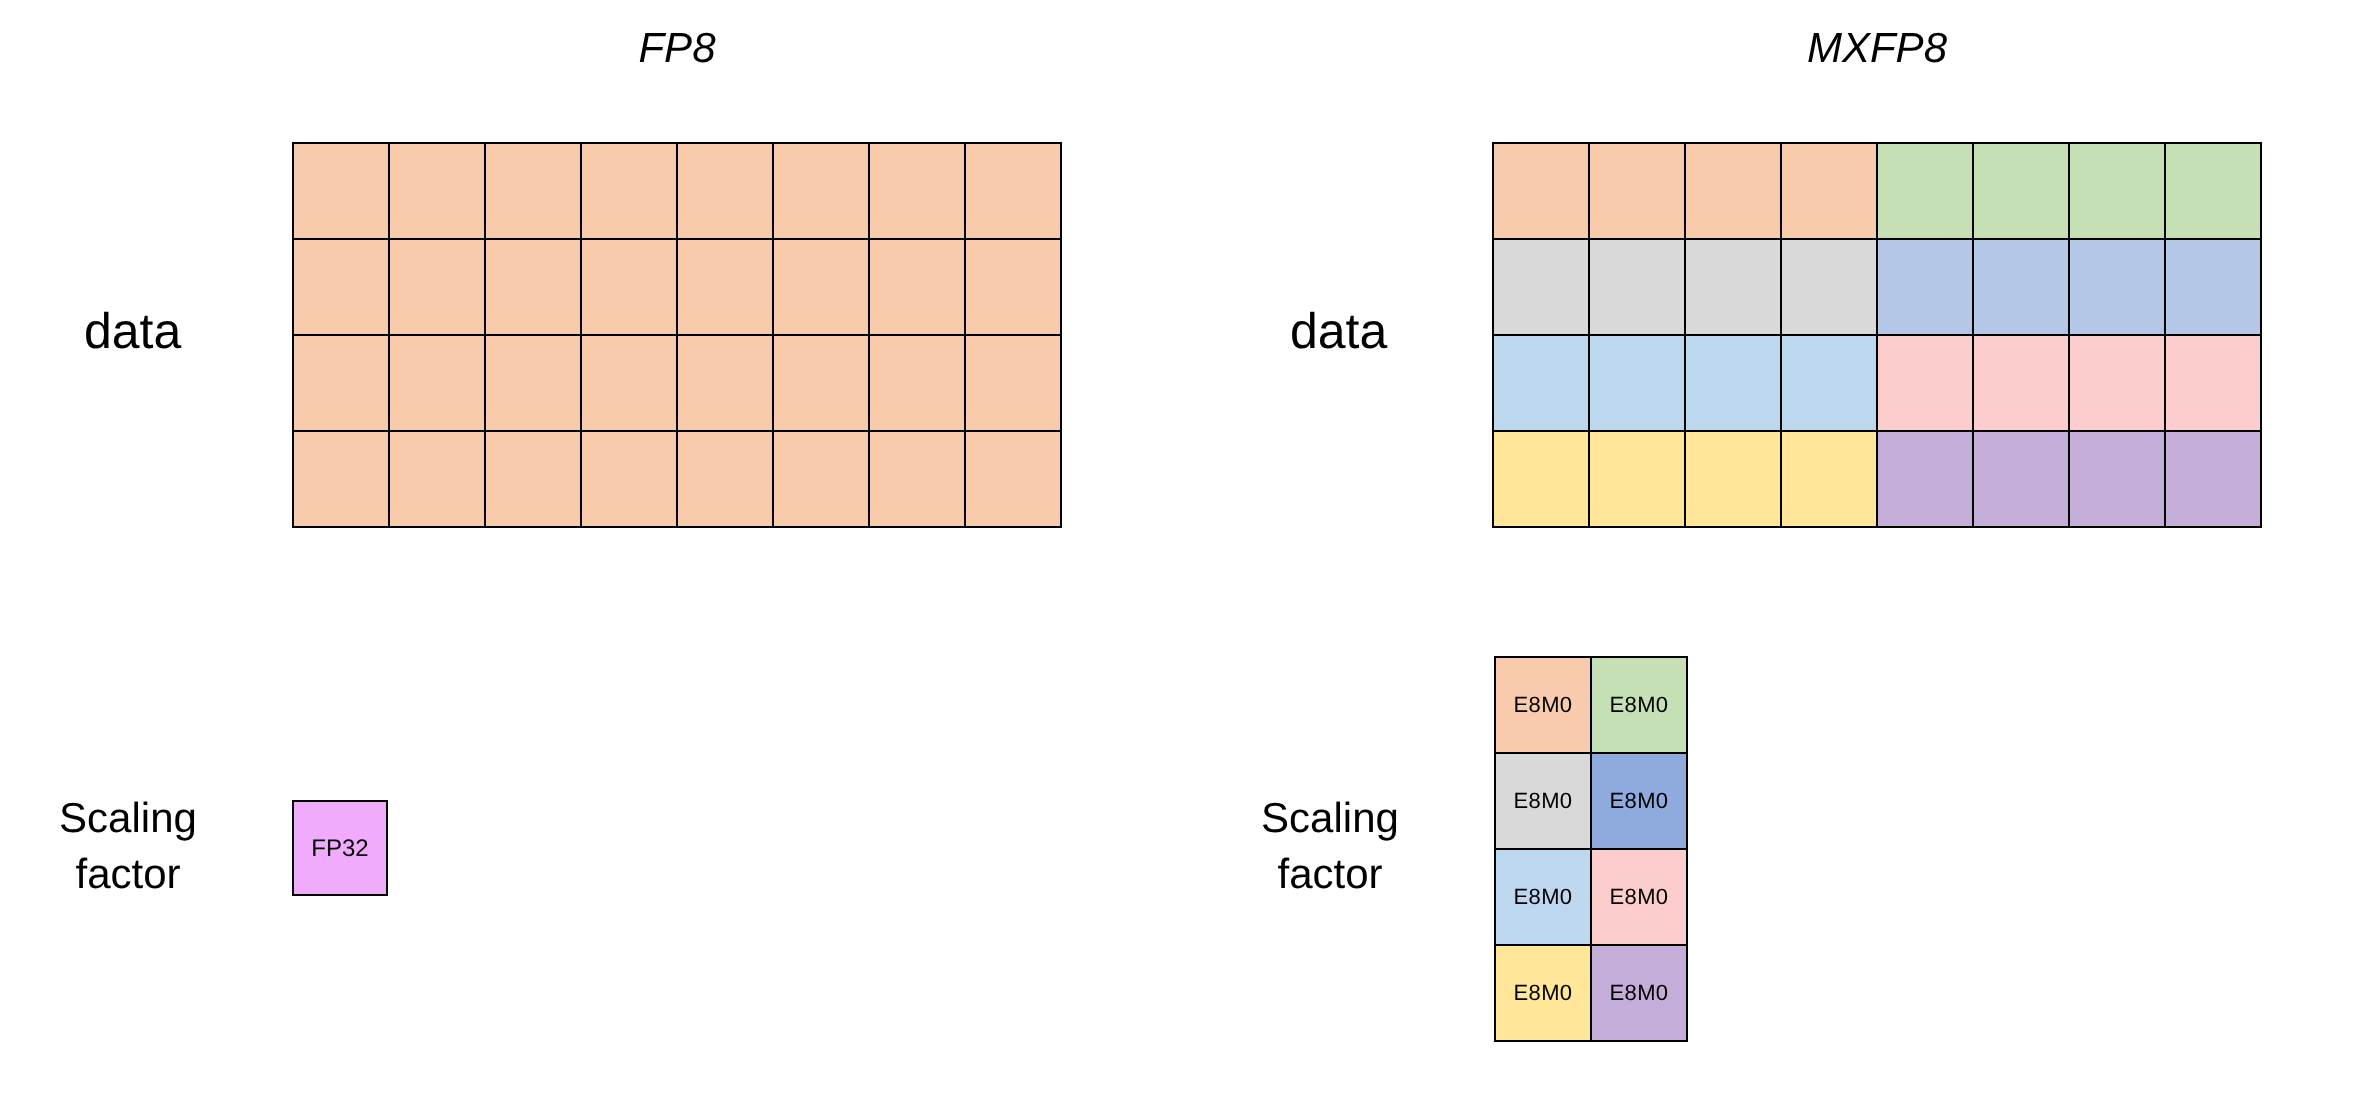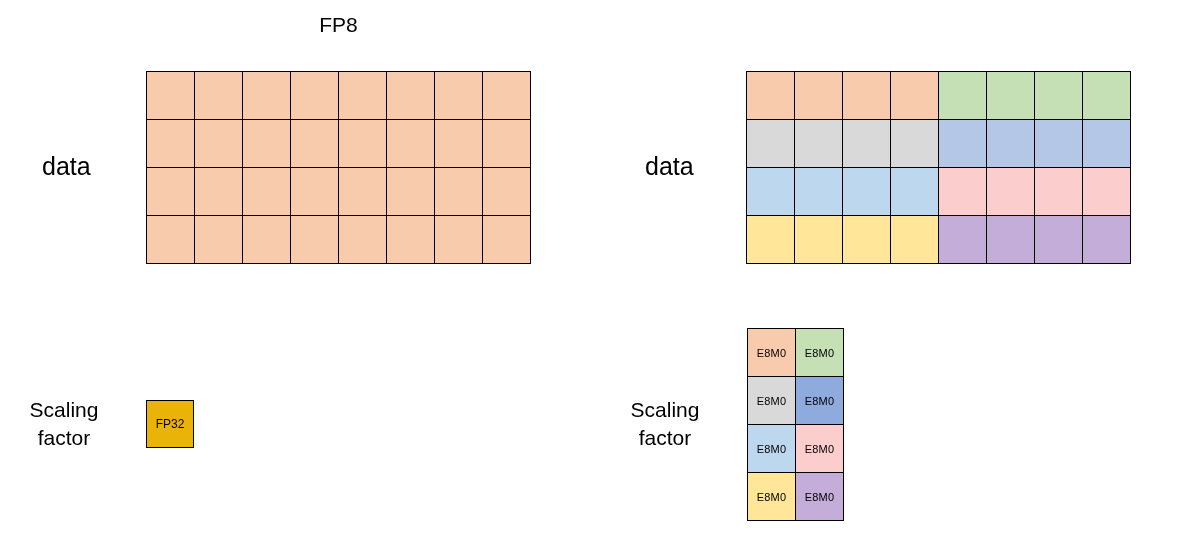--- a/index.html
+++ b/index.html
@@ -12,20 +12,21 @@
     font-family: "Liberation Sans", sans-serif;
     overflow: hidden;
   }
   .title {
     position: absolute;
     top: 12px;
     width: 385px;
     text-align: center;
     font-size: 21px;
     line-height: 26px;
+    font-style: italic;
   }
   .title-fp8 { left: 146px; }
   .title-mxfp8 { left: 746px; }
   .side-label {
     position: absolute;
     font-size: 25px;
     line-height: 26px;
   }
   .data-label-left { left: 42px; top: 153px; }
   .data-label-right { left: 645px; top: 153px; }
@@ -74,20 +75,21 @@
     justify-content: center;
     font-size: 12px;
   }
 </style>
 </head>
 <body>
 
 <div class="canvas">
 
   <div class="title title-fp8">FP8</div>
+  <div class="title title-mxfp8">MXFP8</div>
 
   <div class="side-label data-label-left">data</div>
   <div class="side-label data-label-right">data</div>
 
   <div class="grid data-grid data-grid-fp8">
       <div class="cell" style="background: rgb(248, 203, 173);"></div>
       <div class="cell" style="background: rgb(248, 203, 173);"></div>
       <div class="cell" style="background: rgb(248, 203, 173);"></div>
       <div class="cell" style="background: rgb(248, 203, 173);"></div>
       <div class="cell" style="background: rgb(248, 203, 173);"></div>
@@ -156,21 +158,21 @@
 
   <div class="scaling-label scaling-label-left">
     <span>Scaling</span><br>
     <span>factor</span>
   </div>
   <div class="scaling-label scaling-label-right">
     <span>Scaling</span><br>
     <span>factor</span>
   </div>
 
-  <div class="fp32-box" style="background: #eab308;">FP32</div>
+  <div class="fp32-box" style="background: #f0abfc;">FP32</div>
 
   <div class="grid scale-grid">
       <div class="cell scale-cell-text" style="background: rgb(248, 203, 173);">E8M0</div>
       <div class="cell scale-cell-text" style="background: rgb(197, 224, 180);">E8M0</div>
       <div class="cell scale-cell-text" style="background: rgb(217, 217, 217);">E8M0</div>
       <div class="cell scale-cell-text" style="background: rgb(143, 170, 220);">E8M0</div>
       <div class="cell scale-cell-text" style="background: rgb(189, 215, 238);">E8M0</div>
       <div class="cell scale-cell-text" style="background: rgb(251, 205, 205);">E8M0</div>
       <div class="cell scale-cell-text" style="background: rgb(255, 230, 153);">E8M0</div>
       <div class="cell scale-cell-text" style="background: rgb(196, 173, 217);">E8M0</div>

